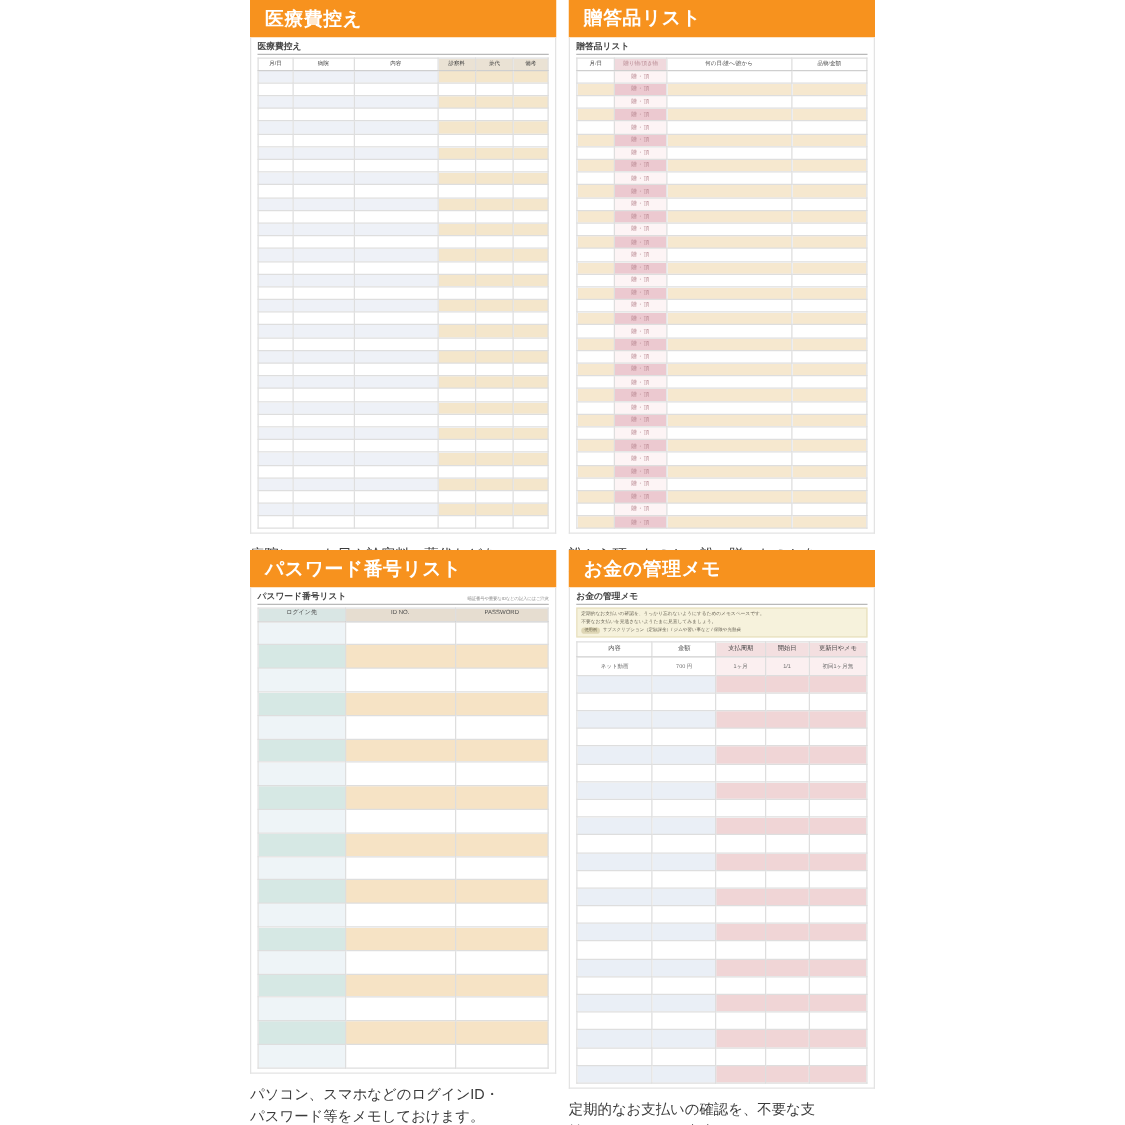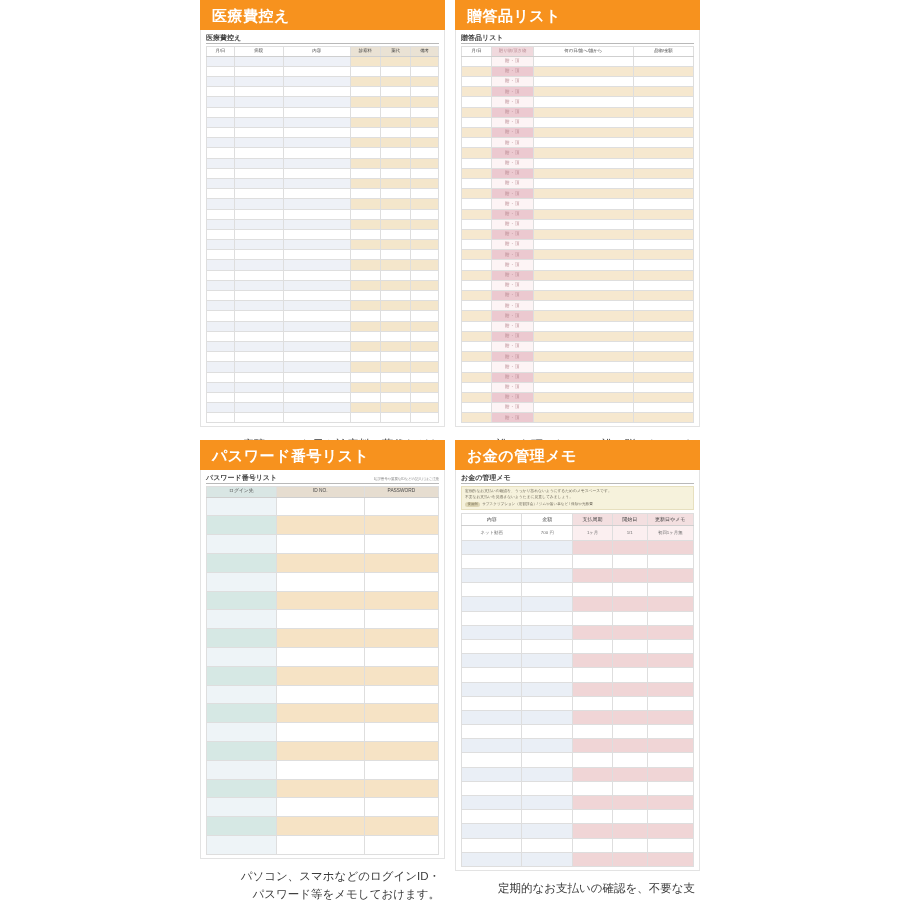--- a/index.html
+++ b/index.html
@@ -11,21 +11,21 @@
     overflow:hidden;
   }
   .page{position:relative;width:900px;height:900px;}
 
   
   .grid{
     position:absolute;left:200px;top:0;width:542px;height:900px;padding-left:40px;
   }
   .panel{position:absolute;width:245px;}
   .p-tl{left:0;top:0;}
-  .p-tr{left:255px;top:0;}
+  .p-tr{left:255px;top:0;font-family:Liberation Serif, serif;}
   .p-bl{left:0;top:440px;}
   .p-br{left:255px;top:440px;}
 
   
   .banner{
     background:#F7921E;
     height:30px;
     display:flex;align-items:center;
     padding-left:12px;
     box-sizing:border-box;
@@ -129,21 +129,21 @@
   .t-money tbody tr.even td.c-pink{background:#ffffff;}
 
   
   .caption{
     margin-top:9px;
     font-size:11.5px;
     line-height:1.55;
     color:#3a3a3a;
     width:240px;
   }
-  .caption span{display:block;text-align:right;}
+  .caption span{display:block;}
 </style>
 </head>
 <body>
 
 <div class="page">
   <div class="grid">
 
     <div class="panel p-tl">
       <div class="banner">
         <div class="banner-title">医療費控え</div>

